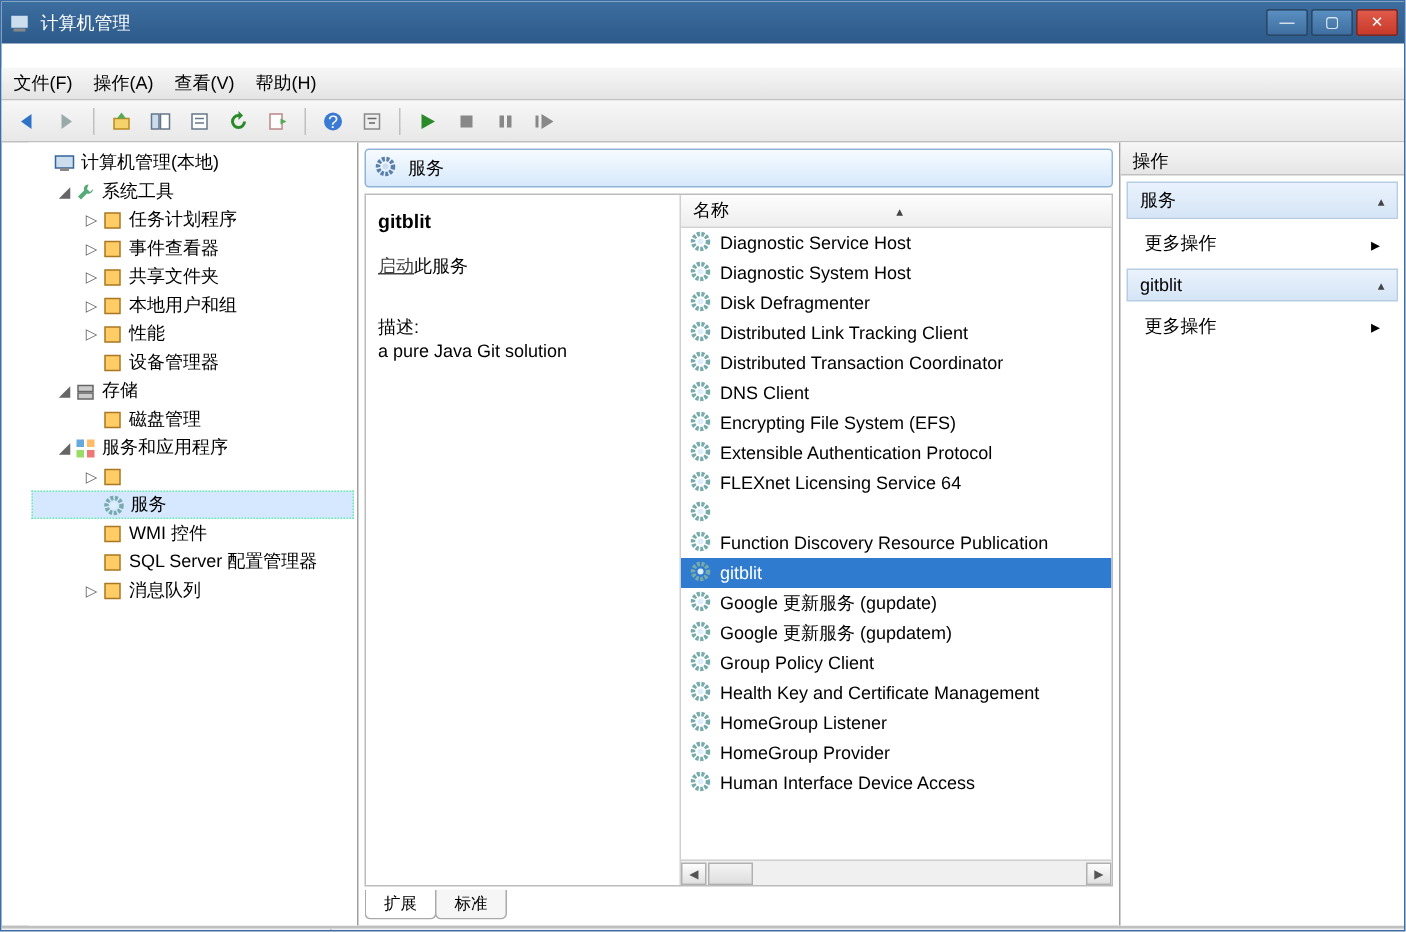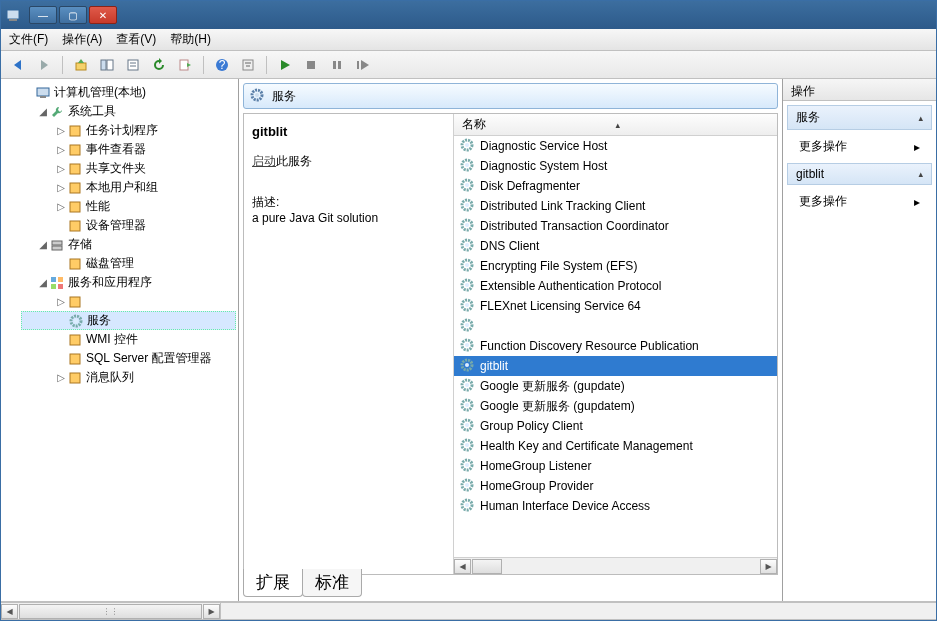--- a/index.html
+++ b/index.html
@@ -3,21 +3,21 @@
 <meta charset="utf-8">
 <style>
 * { margin:0; padding:0; box-sizing:border-box; font-family:"Microsoft YaHei","Segoe UI",Tahoma,sans-serif; font-size:12px; }
 body { background:#fff; width:937px; height:621px; overflow:hidden; border:1px solid #3a6ea5; }
 .titlebar { height:28px; background:linear-gradient(#3c6e9f,#2d5a8a); color:#fff; display:flex; align-items:center; padding:0 4px; }
 .titlebar .icon { width:16px; height:16px; margin-right:6px; display:flex; align-items:center; justify-content:center; }
 .titlebar .title { flex:1; }
 .winbtns { display:flex; }
 .winbtn { width:28px; height:18px; margin-left:2px; display:flex; align-items:center; justify-content:center; font-size:10px; color:#fff; background:linear-gradient(#5a8fc1,#3f6fa0); border:1px solid #2a4766; border-radius:2px; }
 .winbtn.close { background:linear-gradient(#e05a4a,#c83a2a); border-color:#8a2318; }
-.menubar { height:22px; background:linear-gradient(#f7f7f7,#e4e4e4); border-bottom:1px solid #c0c0c0; display:flex; align-items:center; padding-left:8px; gap:14px; }
+.menubar { height:22px; background:linear-gradient(#f7f7f7,#e4e4e4); border-bottom:1px solid #c0c0c0; display:flex; align-items:center; padding-left:8px; gap:14px;margin-top:16px; }
 .menubar span { cursor:default; }
 .toolbar { height:28px; background:linear-gradient(#f7f7f7,#e8e8e8); border-bottom:1px solid #c0c0c0; display:flex; align-items:center; padding-left:6px; gap:4px; }
 .tbtn { width:22px; height:22px; display:flex; align-items:center; justify-content:center; border:1px solid transparent; border-radius:2px; }
 .tsep { width:1px; height:18px; background:#c0c0c0; margin:0 3px; }
 .body { display:flex; height:calc(100% - 28px - 22px - 28px - 18px); border-bottom:1px solid #c0c0c0;padding-left:18px; }
 .pane { border-right:1px solid #a0a0a0; display:flex; flex-direction:column; overflow:hidden; }
 .tree { width:220px; padding:4px 2px; overflow:auto; background:#fff; }
 .node { display:flex; align-items:center; height:19px; padding-left:2px; cursor:default; white-space:nowrap; }
 .node .tw { width:12px; text-align:center; color:#666; font-size:10px; }
 .node .ic { width:16px; height:16px; margin-right:3px; display:flex; align-items:center; justify-content:center; }
@@ -33,23 +33,23 @@
 .detail a { color:#404040; text-decoration:underline; cursor:pointer; }
 .detail .desc-lbl { margin-top:24px; }
 .list { flex:1; display:flex; flex-direction:column; overflow:hidden; position:relative; }
 .list-hdr { height:22px; background:linear-gradient(#fdfdfd,#eee); border-bottom:1px solid #d0d0d0; display:flex; align-items:center; padding-left:8px; position:relative; }
 .list-rows { flex:1; overflow-y:scroll; overflow-x:auto; }
 .row { height:20px; display:flex; align-items:center; padding-left:6px; white-space:nowrap; }
 .row .ic { width:16px; height:16px; margin-right:4px; }
 .row.sel { background:#2f7bd0; color:#fff; }
 .list-hscroll { height:17px; border-top:1px solid #d0d0d0; display:flex; align-items:center; background:#f0f0f0; }
 .tabs { height:20px; display:flex; align-items:flex-end; margin:0 4px 4px 4px; }
-.tab { padding:2px 12px; border:1px solid #aaa; border-top:none; background:#f6f6f6; font-size:17px; border-radius:0 0 4px 4px; margin-right:-1px; }
+.tab { padding:2px 12px; border:1px solid #aaa; border-top:none; background:#f6f6f6; font-size:11px; border-radius:0 0 4px 4px; margin-right:-1px; }
 .tab.active { background:#fff; }
-.right { width:154px; background:#fff; }
+.right { width:190px; background:#fff; }
 .rhdr { height:22px; background:linear-gradient(#f6f6f6,#e6e6e6); border-bottom:1px solid #c0c0c0; padding:4px 8px; font-weight:normal; }
 .rsection { background:linear-gradient(#eaf2fc,#d5e5f6); border:1px solid #b6cde4; margin:4px; padding:3px 8px; display:flex; justify-content:space-between; align-items:center; }
 .raction { padding:4px 16px; display:flex; justify-content:space-between; align-items:center; cursor:default; }
 .hscroll-bottom { height:17px; background:#f0f0f0; border-top:1px solid #c0c0c0; display:flex; }
 .hscroll-track { flex:0 0 220px; display:flex; align-items:center; border-right:1px solid #c0c0c0; }
 .scr-btn { width:17px; height:15px; background:linear-gradient(#fdfdfd,#e0e0e0); border:1px solid #b0b0b0; display:flex; align-items:center; justify-content:center; font-size:8px; color:#555; }
 .scr-thumb { flex:1; height:15px; background:linear-gradient(#f4f4f4,#dedede); border:1px solid #b0b0b0; margin:0 1px; display:flex; align-items:center; justify-content:center; color:#888; font-size:8px; }
 .statusbar { height:18px; background:#f0f0f0; border-top:1px solid #c0c0c0; display:flex; align-items:center; justify-content:flex-end; padding-right:6px; font-size:10px; color:#888; }
 .arrow-up { font-size:9px; color:#444; }
 svg { display:block; }
@@ -57,20 +57,21 @@
 </head>
 <body>
 
 <div class="titlebar">
   <span class="icon">
     <svg width="14" height="14">
         <rect x="1" y="2" width="12" height="9" fill="#cde" stroke="#369"></rect>
         <rect x="3" y="11" width="8" height="2" fill="#888"></rect>
       </svg>
   </span>
+  <span class="title">计算机管理</span>
   <div class="winbtns">
     <div class="winbtn">—</div>
     <div class="winbtn">▢</div>
     <div class="winbtn close">✕</div>
   </div>
 </div>
 
 <div class="menubar">
   <span>文件(F)</span>
   <span>操作(A)</span>

